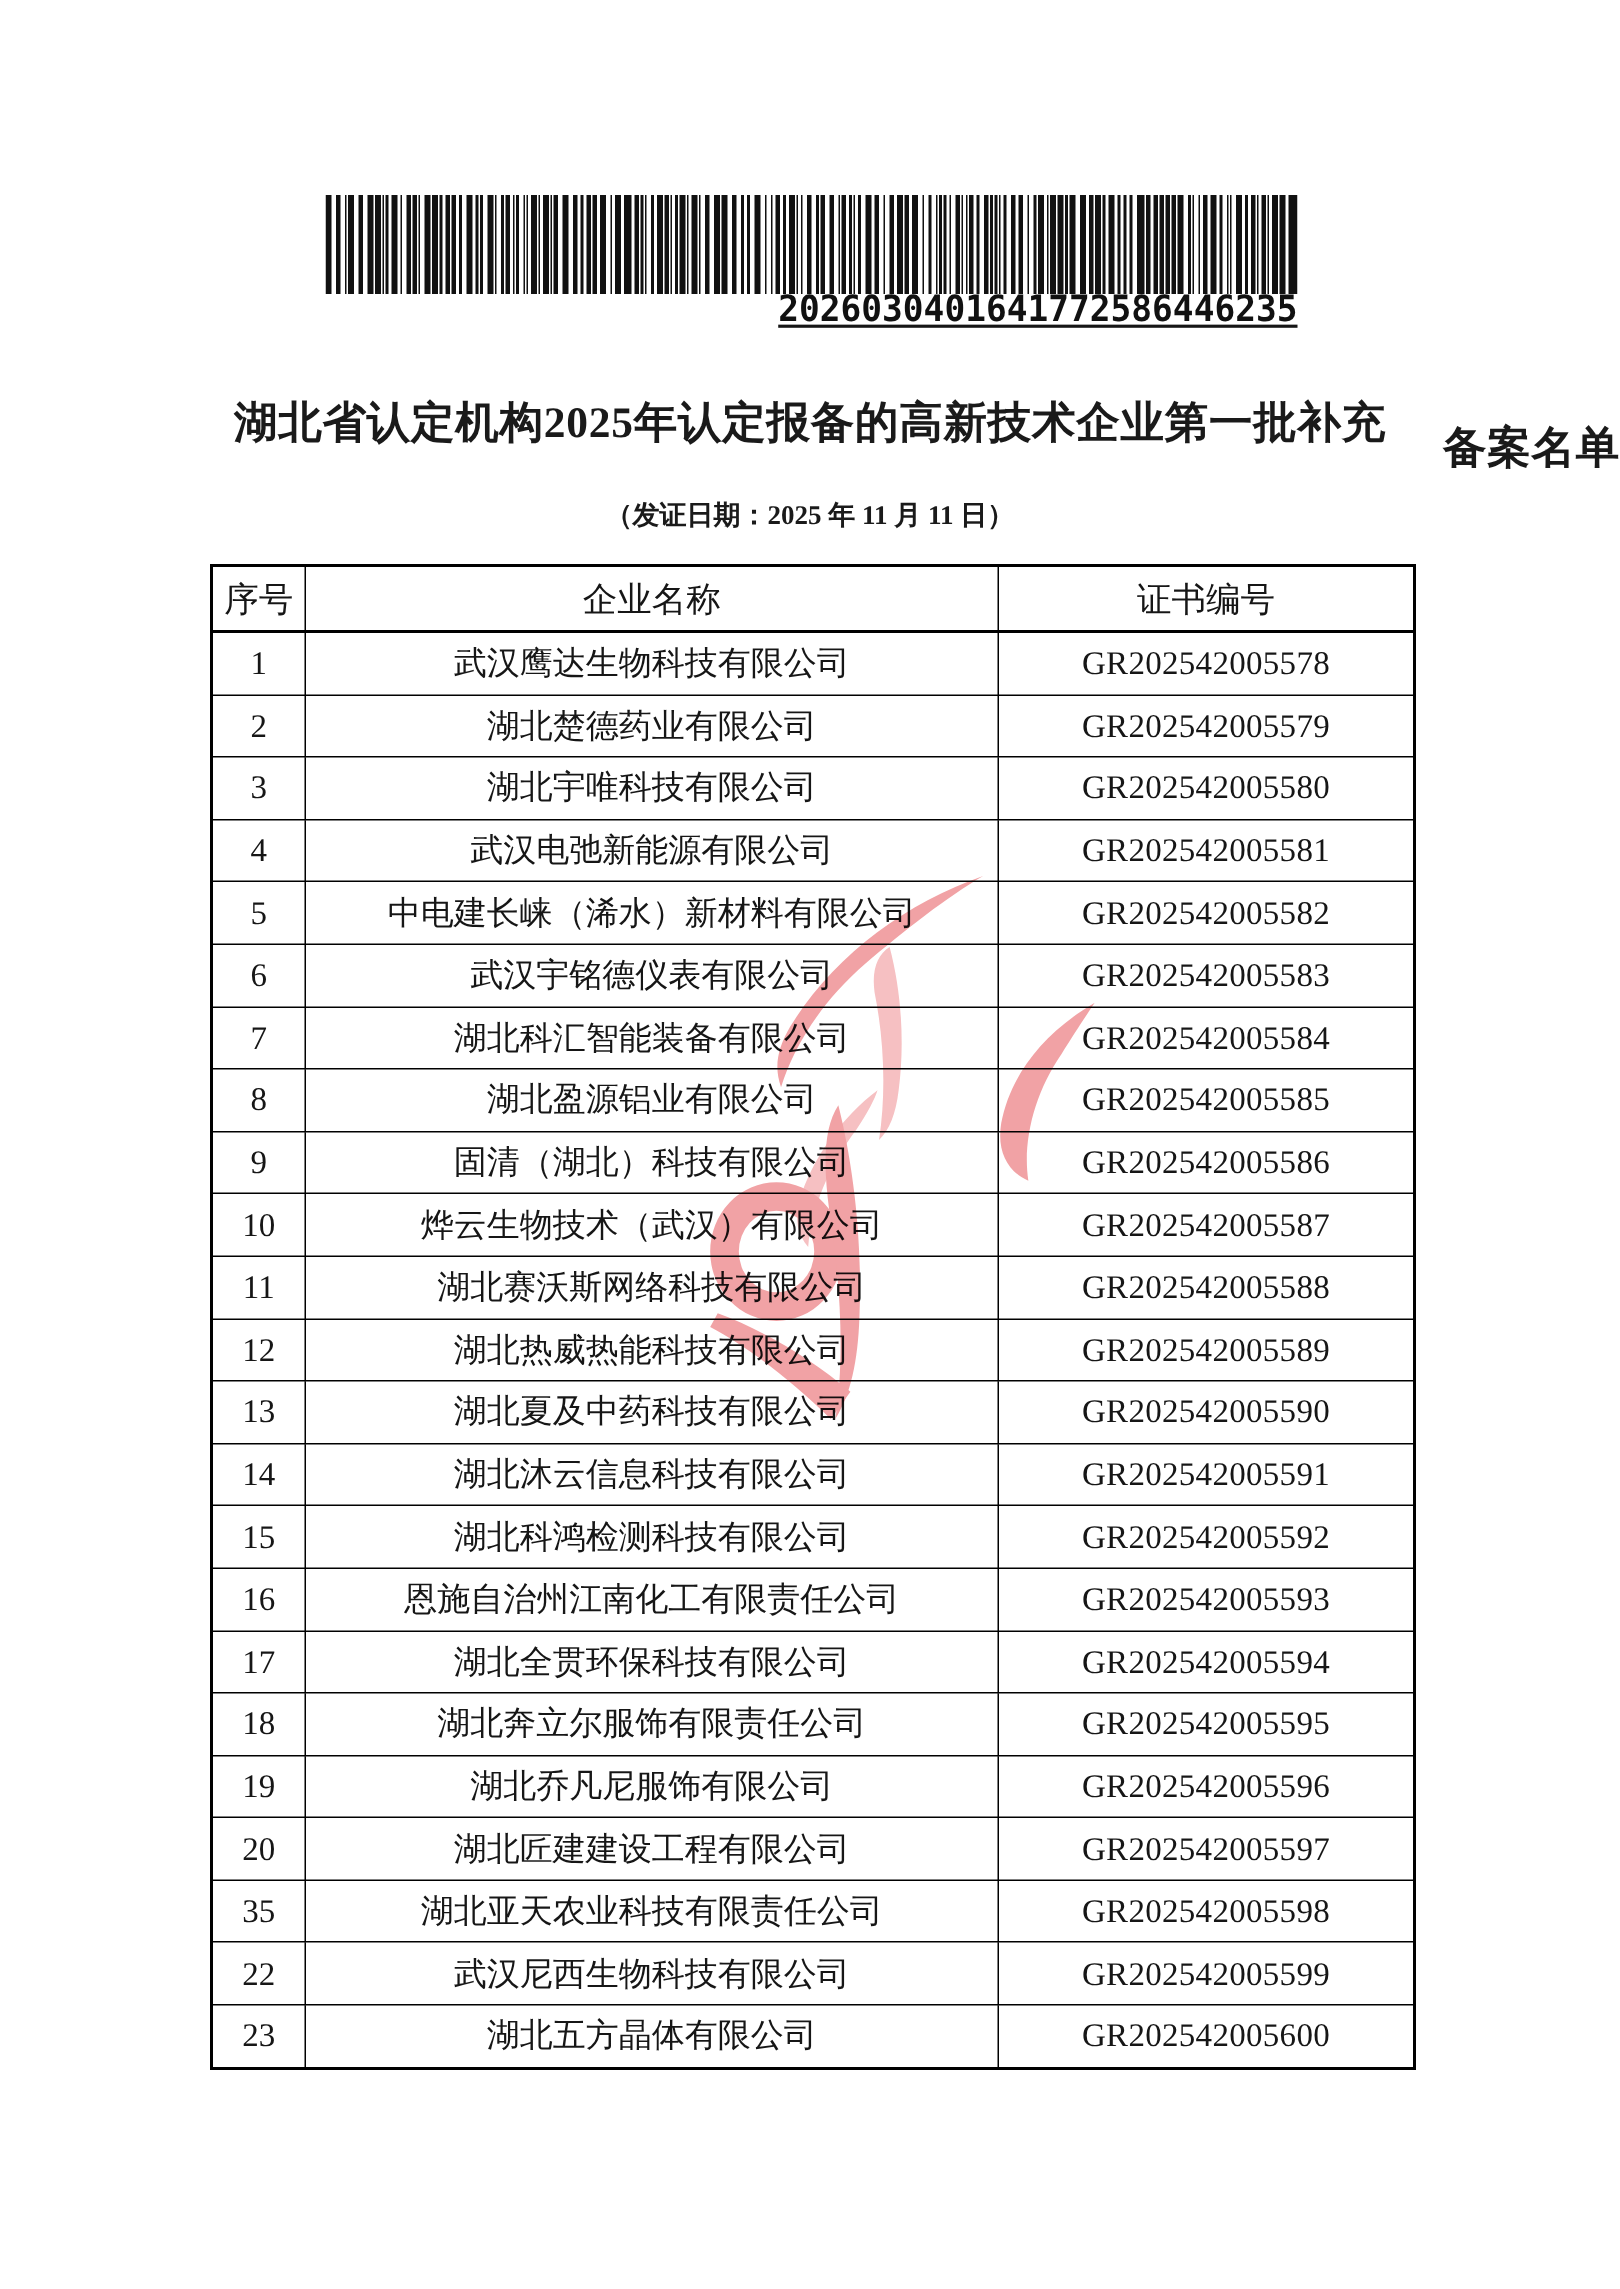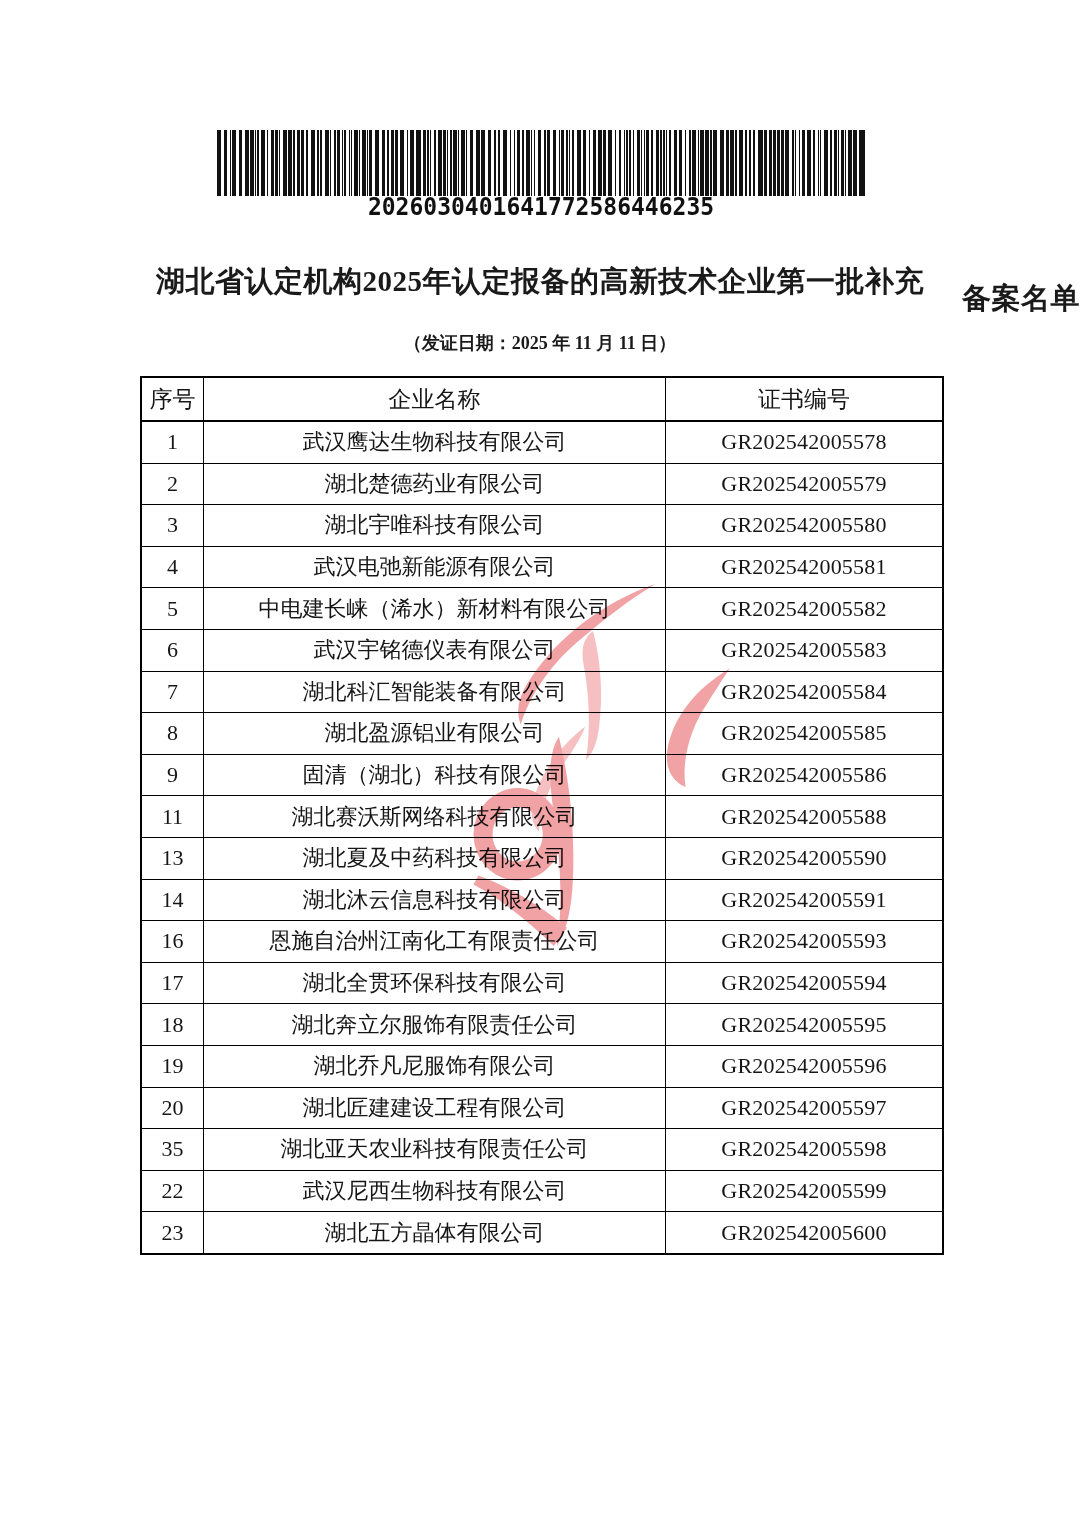--- a/index.html
+++ b/index.html
@@ -1,21 +1,21 @@
 <!DOCTYPE html>
 <html><head>
 <meta charset="utf-8">
 <style>
   html,body{margin:0;padding:0;background:#ffffff;}
   .page{
     position:relative;width:1080px;height:1526px;background:#ffffff;
     font-family:"Liberation Serif","DejaVu Serif",serif;color:#161616;overflow:hidden;
   }
   
-  .barcode{position:absolute;left:217px;top:130px;width:648px;text-align:center;}
+  .barcode{position:absolute;left:217px;top:130px;width:648px;text-align:right;text-decoration:underline;}
   .barcode-bars{width:648px;height:66px;display:block;margin:0 auto;}
   .barcode-digits{
     font-family:"DejaVu Sans Mono",monospace;font-weight:700;
     font-size:23px;letter-spacing:0px;color:#111;margin-top:0px;line-height:1;
     transform:scaleY(1.05);
   }
   
   .title-line{position:absolute;left:0;width:100%;text-align:center;
     font-weight:700;font-size:29px;letter-spacing:0.5px;color:#1a1a1a;}
   .title-line.t1{top:222px;margin-top:40px;}
@@ -254,33 +254,48 @@
           <td class="col-no">8</td>
           <td class="col-name">湖北盈源铝业有限公司</td>
           <td class="col-cert">GR202542005585</td>
         </tr>
         <tr>
           <td class="col-no">9</td>
           <td class="col-name">固清（湖北）科技有限公司</td>
           <td class="col-cert">GR202542005586</td>
         </tr>
         <tr>
+          <td class="col-no">10</td>
+          <td class="col-name">烨云生物技术（武汉）有限公司</td>
+          <td class="col-cert">GR202542005587</td>
+        </tr>
+        <tr>
           <td class="col-no">11</td>
           <td class="col-name">湖北赛沃斯网络科技有限公司</td>
           <td class="col-cert">GR202542005588</td>
         </tr>
         <tr>
+          <td class="col-no">12</td>
+          <td class="col-name">湖北热威热能科技有限公司</td>
+          <td class="col-cert">GR202542005589</td>
+        </tr>
+        <tr>
           <td class="col-no">13</td>
           <td class="col-name">湖北夏及中药科技有限公司</td>
           <td class="col-cert">GR202542005590</td>
         </tr>
         <tr>
           <td class="col-no">14</td>
           <td class="col-name">湖北沐云信息科技有限公司</td>
           <td class="col-cert">GR202542005591</td>
+        </tr>
+        <tr>
+          <td class="col-no">15</td>
+          <td class="col-name">湖北科鸿检测科技有限公司</td>
+          <td class="col-cert">GR202542005592</td>
         </tr>
         <tr>
           <td class="col-no">16</td>
           <td class="col-name">恩施自治州江南化工有限责任公司</td>
           <td class="col-cert">GR202542005593</td>
         </tr>
         <tr>
           <td class="col-no">17</td>
           <td class="col-name">湖北全贯环保科技有限公司</td>
           <td class="col-cert">GR202542005594</td>

